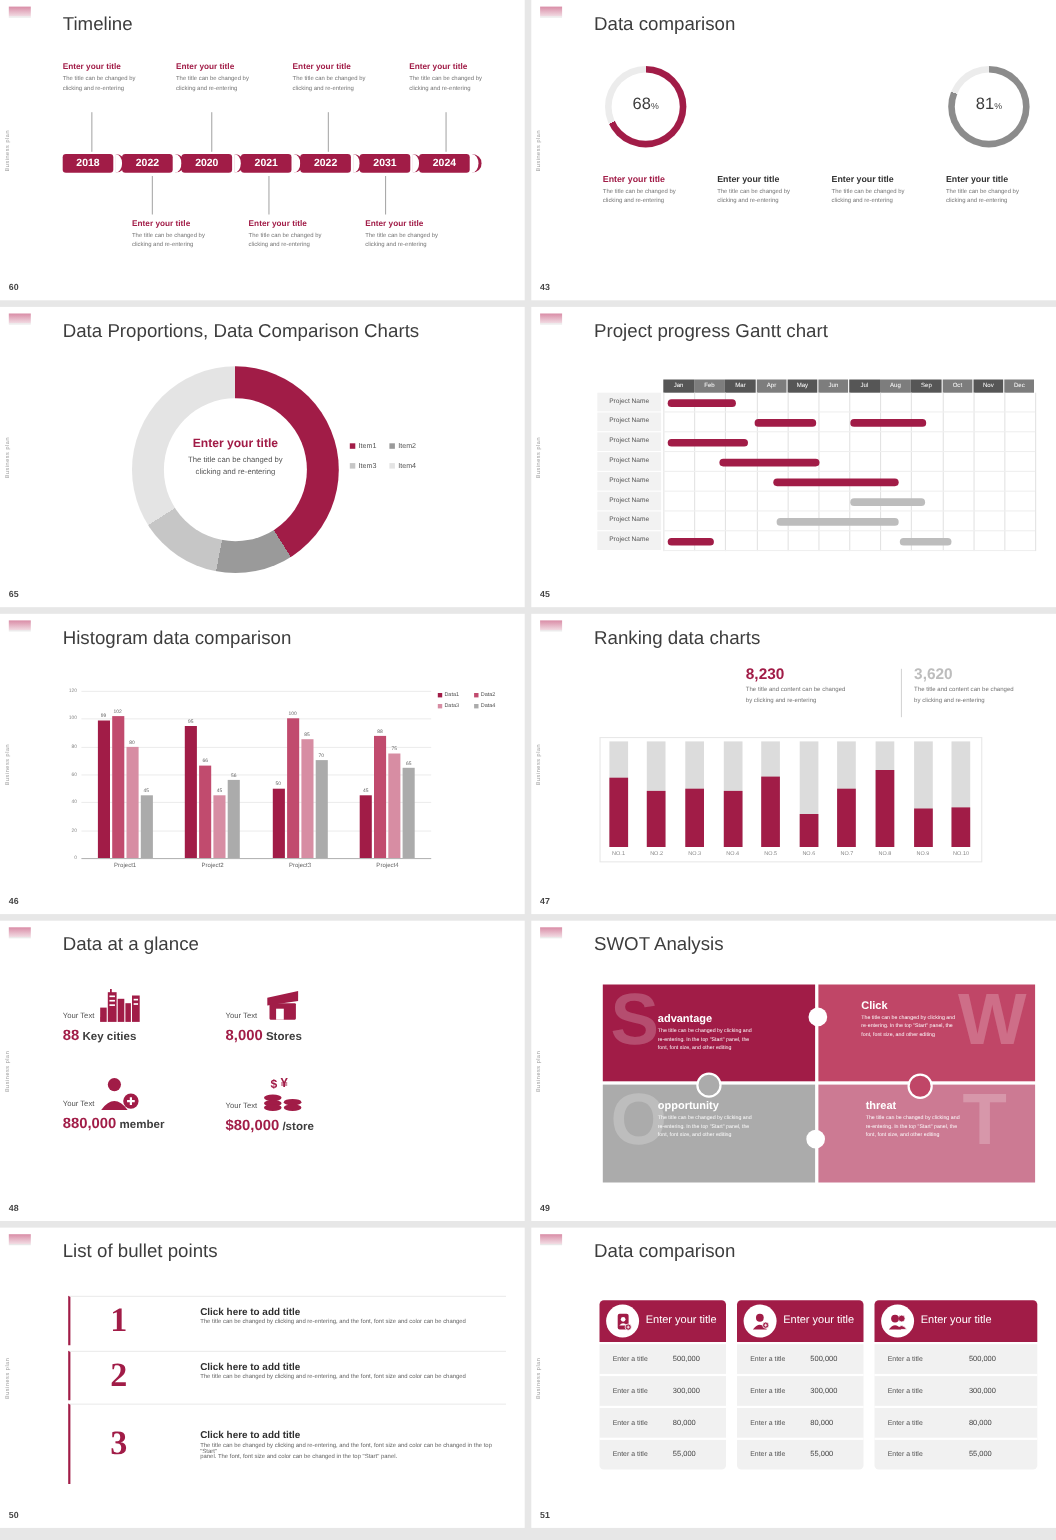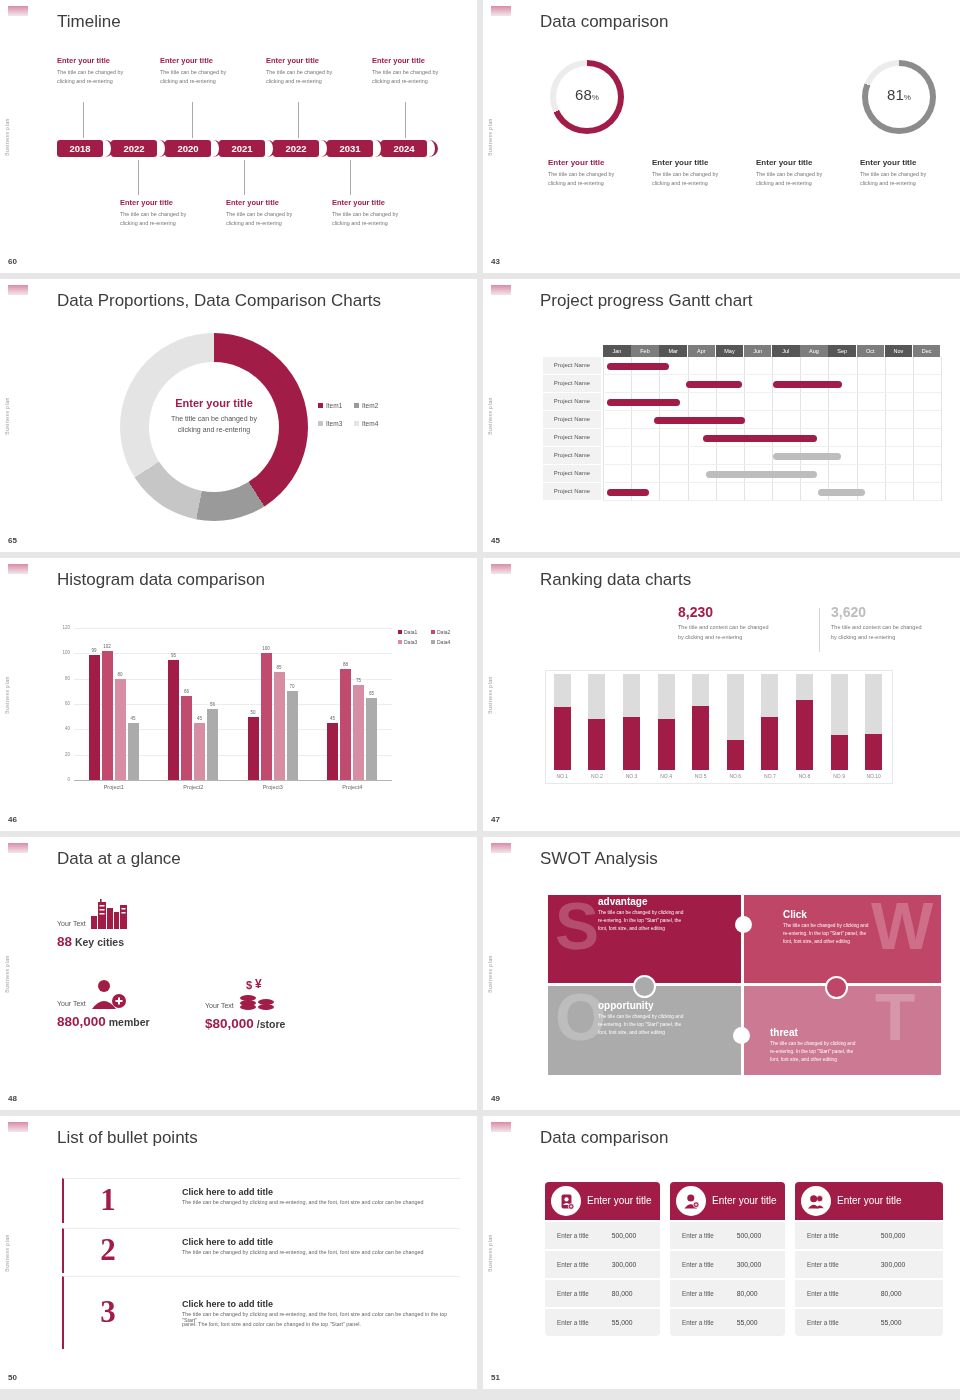--- a/index.html
+++ b/index.html
@@ -339,20 +339,35 @@
                   <rect x="8.5" y="10" width="5" height="1.5"></rect>
                   <rect x="8.5" y="14" width="5" height="1.5"></rect>
                   <rect x="30.5" y="9" width="4" height="1.5"></rect>
                   <rect x="30.5" y="13" width="4" height="1.5"></rect>
                 </g>
               </svg>
             </div>
           </div>
           <div style="position: relative; margin-top: 3px; white-space: nowrap;"><span style="font: bold 13.5px &quot;Liberation Sans&quot;, sans-serif; color: rgb(161, 28, 71);">88</span><span style="font: bold 10.5px &quot;Liberation Sans&quot;, sans-serif; color: rgb(61, 61, 61);"> Key cities</span></div>
         </div>
+        <div style="position: absolute; left: 205px; top: 62px; width: 135px;">
+          <div style="position: relative; display: flex; align-items: flex-end; gap: 5px;">
+            <div style="position: relative; font-size: 7px; color: rgb(85, 85, 85); padding-bottom: 2px;">Your Text</div>
+            <div style="position: relative;">
+              <svg width="36" height="30" viewBox="0 0 36 30">
+                <g fill="#A11C47">
+                  <polygon points="4,8 32,2 32,11 4,15"></polygon>
+                  <rect x="6" y="13" width="24" height="15" rx="1"></rect>
+                </g>
+                <rect x="12" y="18" width="7" height="10" fill="#fff"></rect>
+              </svg>
+            </div>
+          </div>
+          <div style="position: relative; margin-top: 3px; white-space: nowrap;"><span style="font: bold 13.5px &quot;Liberation Sans&quot;, sans-serif; color: rgb(161, 28, 71);">8,000</span><span style="font: bold 10.5px &quot;Liberation Sans&quot;, sans-serif; color: rgb(61, 61, 61);"> Stores</span></div>
+        </div>
         <div style="position: absolute; left: 57px; top: 142px; width: 135px;">
           <div style="position: relative; display: flex; align-items: flex-end; gap: 5px;">
             <div style="position: relative; font-size: 7px; color: rgb(85, 85, 85); padding-bottom: 2px;">Your Text</div>
             <div style="position: relative;">
               <svg width="36" height="30" viewBox="0 0 36 30">
                 <g fill="#A11C47">
                   <circle cx="13" cy="7" r="6"></circle>
                   <path d="M1 30 q12 -16 24 0 z"></path>
                   <circle cx="28" cy="22" r="7"></circle>
                 </g>
@@ -401,39 +416,39 @@
         <div style="position: absolute; left: 65px; top: 149px; width: 193px; height: 89px; background: rgb(171, 171, 171); overflow: hidden;">
           <div style="position: absolute; left: 7px; top: -2px; font: bold 66px / 66px &quot;Liberation Sans&quot;, sans-serif; color: rgba(255, 255, 255, 0.22);">O</div>
         </div>
         <div style="position: absolute; left: 261px; top: 149px; width: 197px; height: 89px; background: rgb(204, 122, 147); overflow: hidden;">
           <div style="position: absolute; left: 131px; top: -2px; font: bold 66px / 66px &quot;Liberation Sans&quot;, sans-serif; color: rgba(255, 255, 255, 0.22);">T</div>
         </div>
         <div style="position: absolute; left: 252px; top: 79px; width: 17px; height: 17px; border-radius: 50%; background: rgb(255, 255, 255);"></div>
         <div style="position: absolute; left: 150px; top: 138px; width: 19px; height: 19px; border-radius: 50%; background: rgb(171, 171, 171); border: 2.5px solid rgb(255, 255, 255);"></div>
         <div style="position: absolute; left: 342px; top: 139px; width: 19px; height: 19px; border-radius: 50%; background: rgb(192, 70, 103); border: 2.5px solid rgb(255, 255, 255);"></div>
         <div style="position: absolute; left: 250px; top: 190px; width: 17px; height: 17px; border-radius: 50%; background: rgb(255, 255, 255);"></div>
-        <div style="position: absolute; left: 115px; top: 59px; width: 135px;">
+        <div style="position: absolute; left: 115px; top: 84px; width: 135px;">
           <div style="position: relative; font: bold 10px &quot;Liberation Sans&quot;, sans-serif; color: rgb(255, 255, 255);">advantage</div>
           <div style="position: relative; margin-top: 3px; font-size: 4.8px; color: rgba(255, 255, 255, 0.95);">The title can be changed by clicking and</div>
           <div style="position: relative; margin-top: 3px; font-size: 4.8px; color: rgba(255, 255, 255, 0.95);">re-entering. In the top "Start" panel, the</div>
           <div style="position: relative; margin-top: 3px; font-size: 4.8px; color: rgba(255, 255, 255, 0.95);">font, font size, and other editing</div>
         </div>
         <div style="position: absolute; left: 300px; top: 72px; width: 135px;">
           <div style="position: relative; font: bold 10px &quot;Liberation Sans&quot;, sans-serif; color: rgb(255, 255, 255);">Click</div>
           <div style="position: relative; margin-top: 3px; font-size: 4.8px; color: rgba(255, 255, 255, 0.95);">The title can be changed by clicking and</div>
           <div style="position: relative; margin-top: 3px; font-size: 4.8px; color: rgba(255, 255, 255, 0.95);">re-entering. In the top "Start" panel, the</div>
           <div style="position: relative; margin-top: 3px; font-size: 4.8px; color: rgba(255, 255, 255, 0.95);">font, font size, and other editing</div>
         </div>
         <div style="position: absolute; left: 115px; top: 163px; width: 135px;">
           <div style="position: relative; font: bold 10px &quot;Liberation Sans&quot;, sans-serif; color: rgb(255, 255, 255);">opportunity</div>
           <div style="position: relative; margin-top: 3px; font-size: 4.8px; color: rgba(255, 255, 255, 0.95);">The title can be changed by clicking and</div>
           <div style="position: relative; margin-top: 3px; font-size: 4.8px; color: rgba(255, 255, 255, 0.95);">re-entering. In the top "Start" panel, the</div>
           <div style="position: relative; margin-top: 3px; font-size: 4.8px; color: rgba(255, 255, 255, 0.95);">font, font size, and other editing</div>
         </div>
-        <div style="position: absolute; left: 287px; top: 163px; width: 135px; margin-top: 27px;">
+        <div style="position: absolute; left: 304px; top: 163px; width: 135px;">
           <div style="position: relative; font: bold 10px &quot;Liberation Sans&quot;, sans-serif; color: rgb(255, 255, 255);">threat</div>
           <div style="position: relative; margin-top: 3px; font-size: 4.8px; color: rgba(255, 255, 255, 0.95);">The title can be changed by clicking and</div>
           <div style="position: relative; margin-top: 3px; font-size: 4.8px; color: rgba(255, 255, 255, 0.95);">re-entering. In the top "Start" panel, the</div>
           <div style="position: relative; margin-top: 3px; font-size: 4.8px; color: rgba(255, 255, 255, 0.95);">font, font size, and other editing</div>
         </div>
       </div>
     <div class="pagenum">49</div>
   </section>
   <section class="slide" id="sl50">
     <div class="logo"></div>

